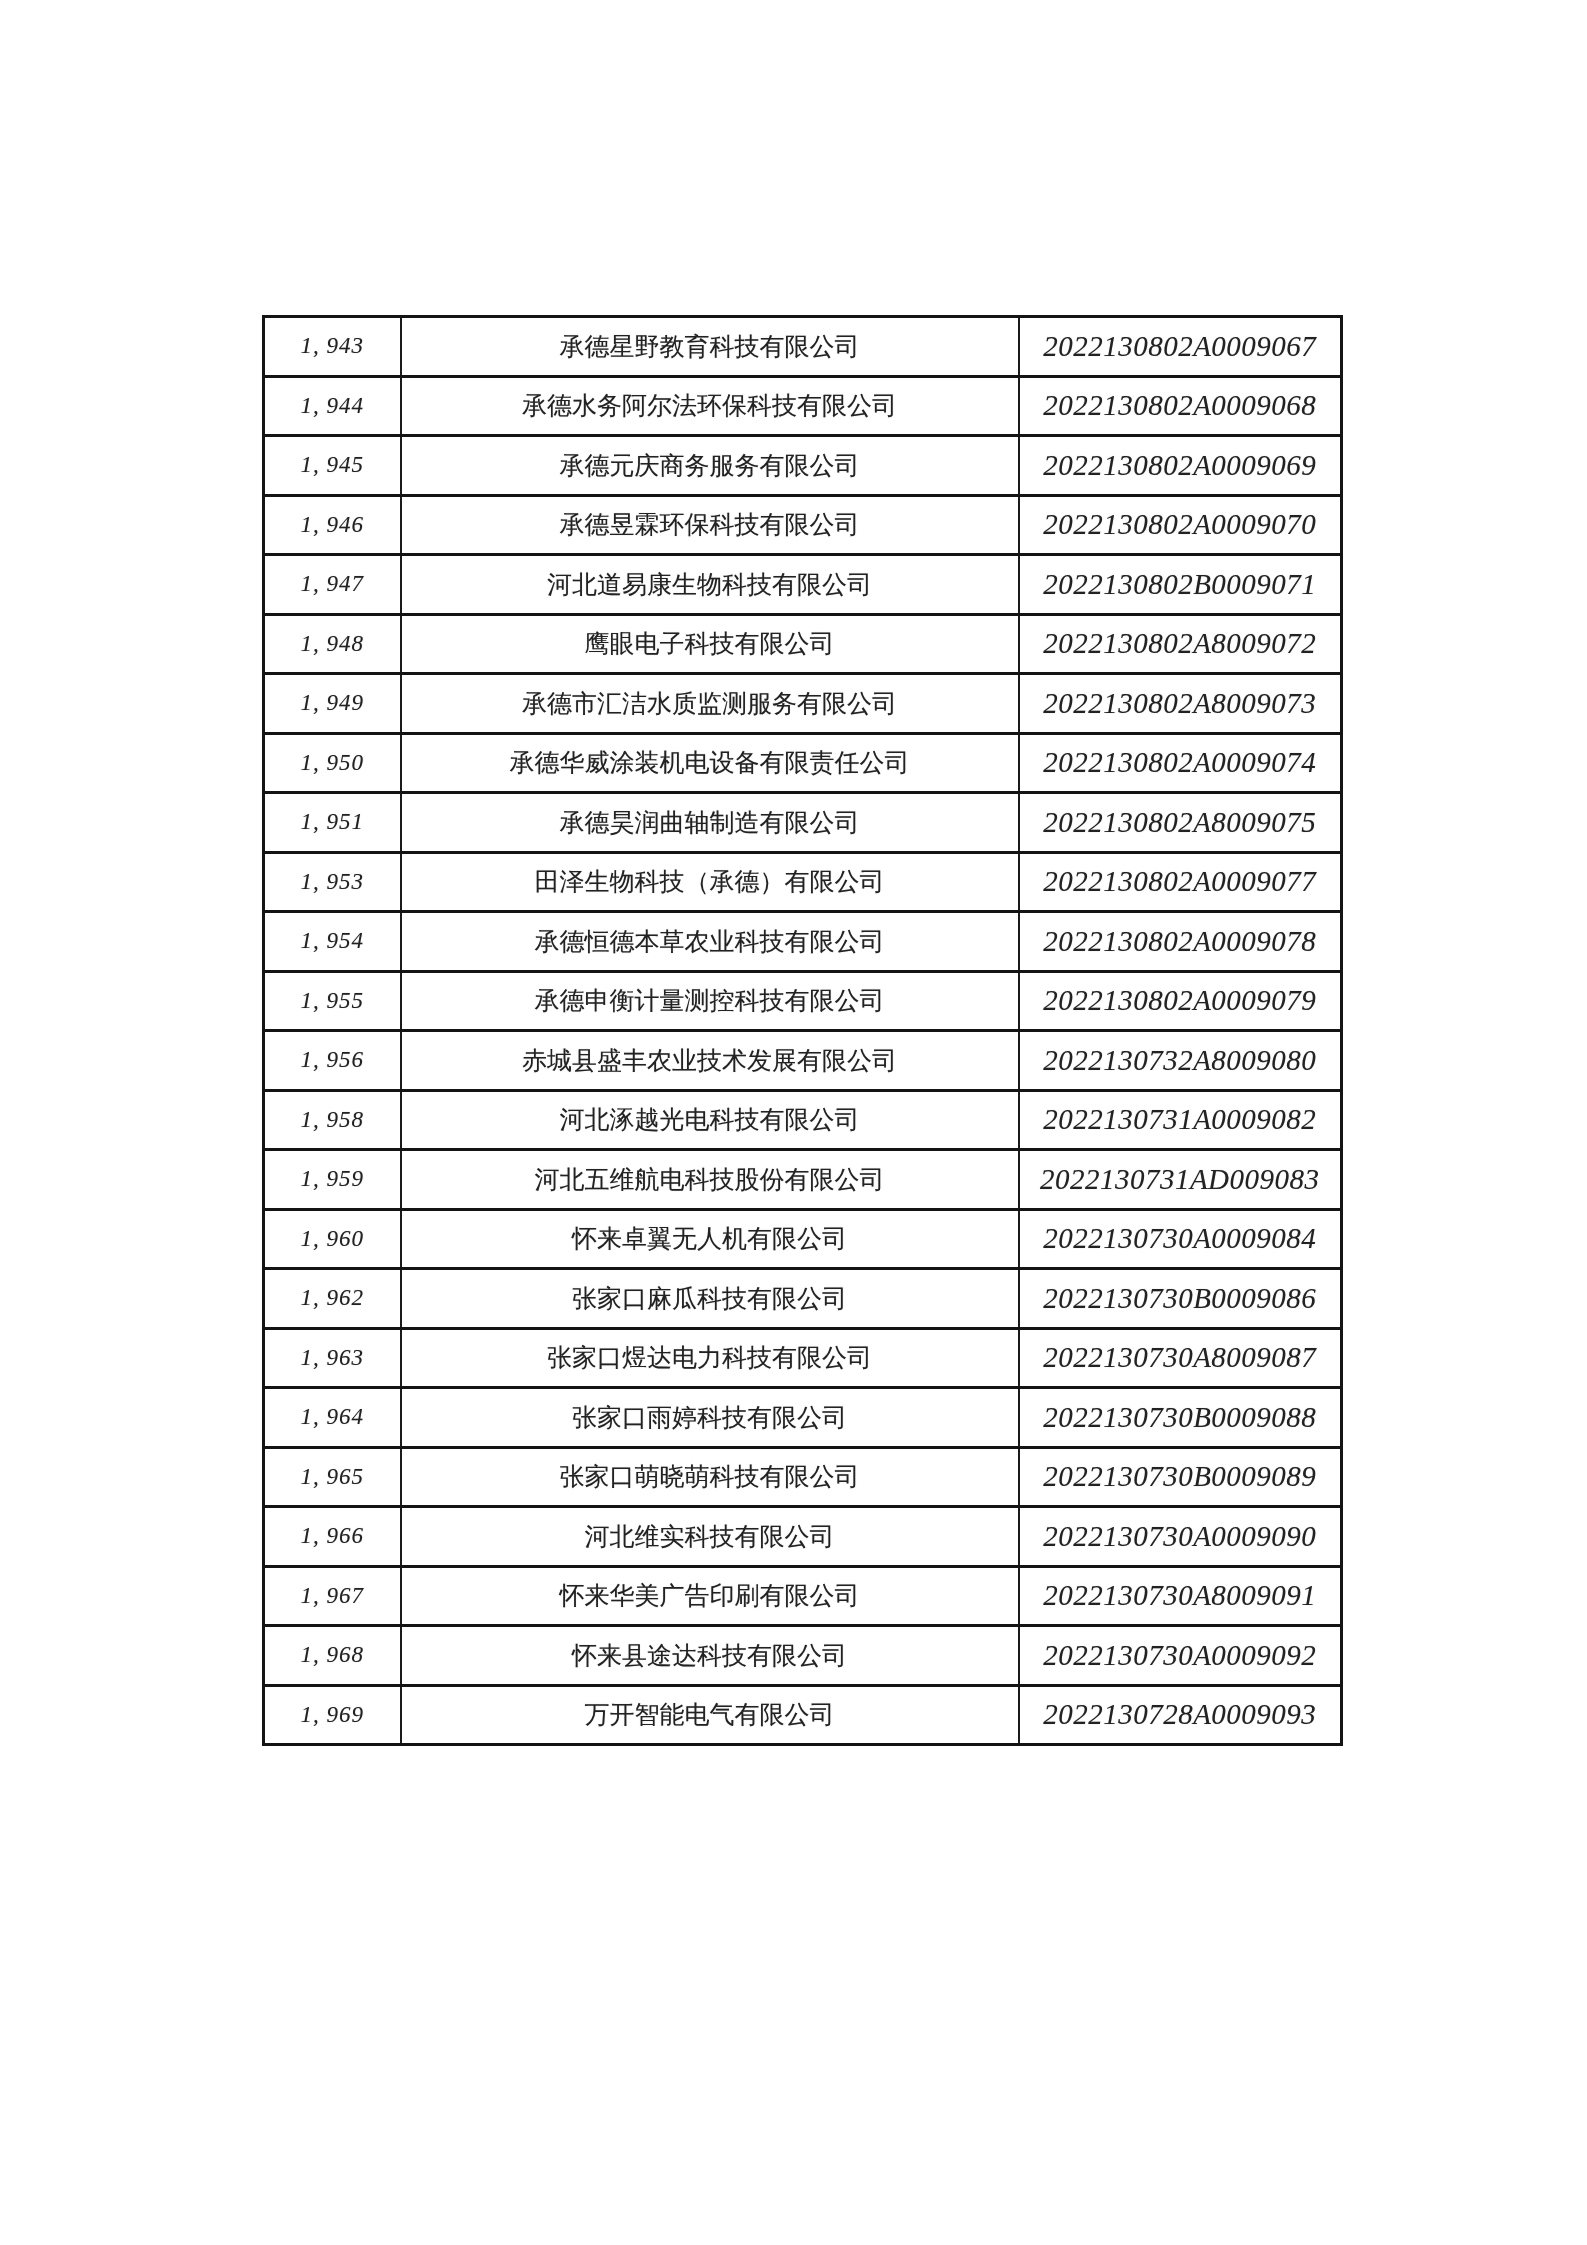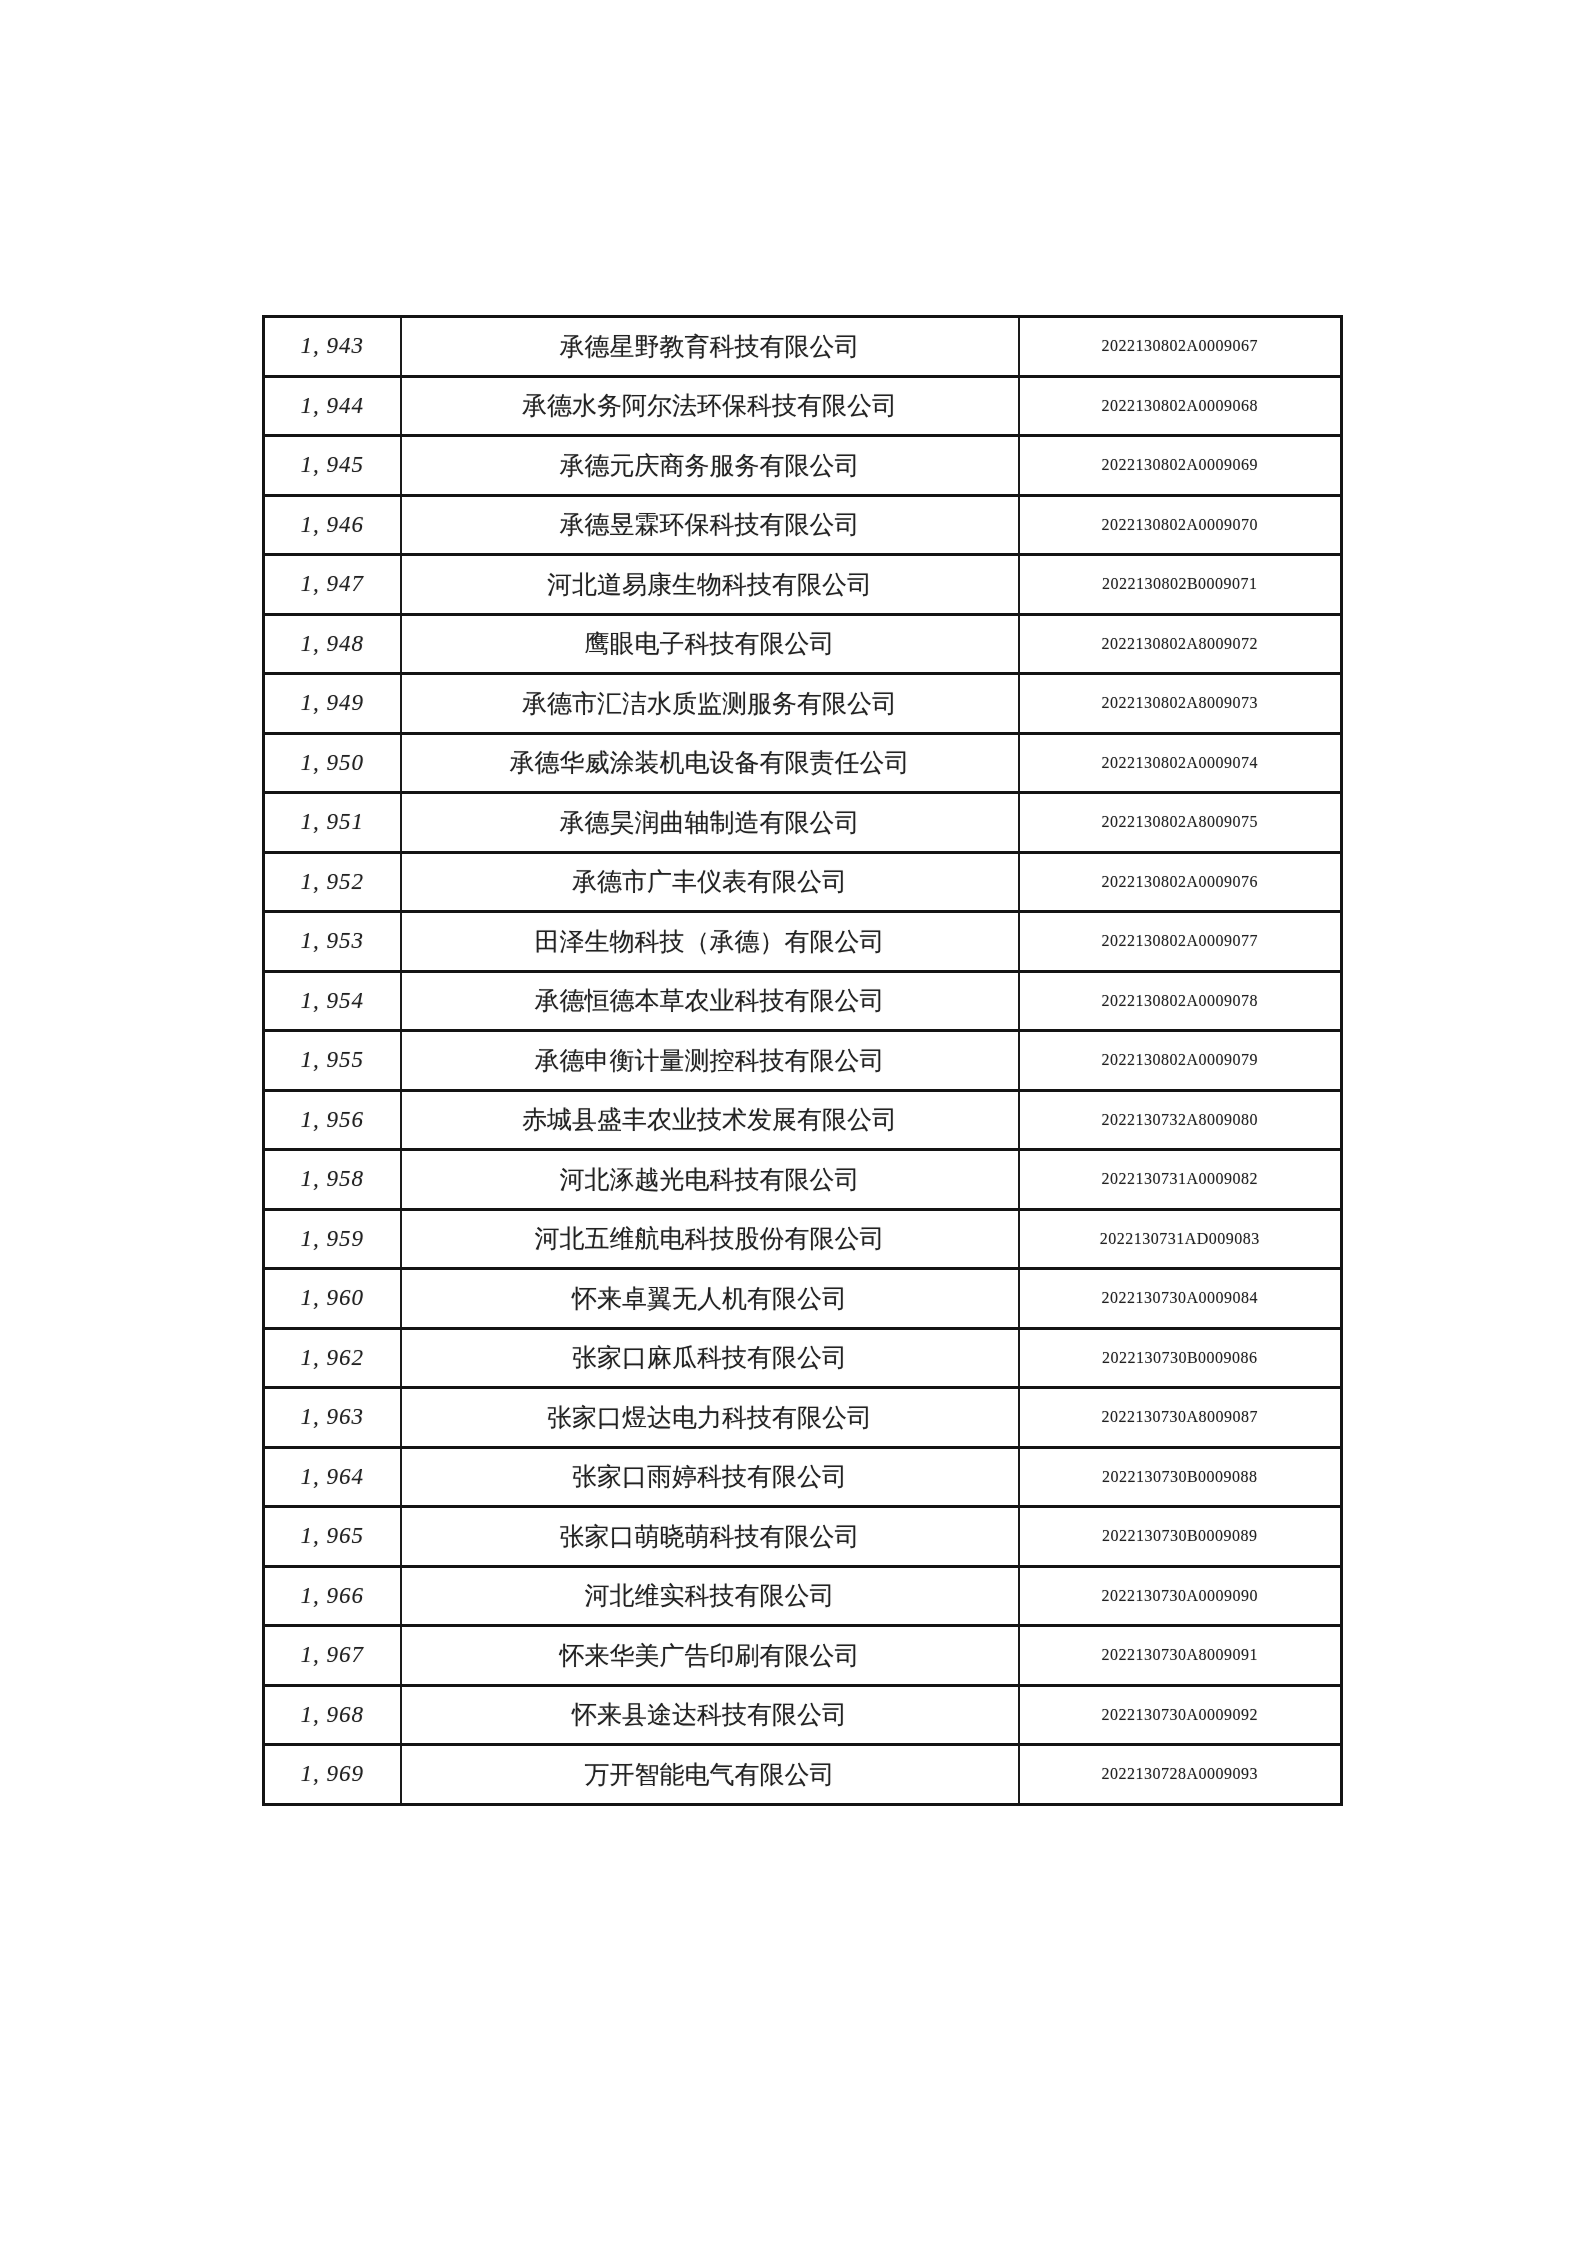--- a/index.html
+++ b/index.html
@@ -44,22 +44,23 @@
   }
   td.col-index {
     font-size: 23px;
     letter-spacing: 1px;
     font-style: italic;
   }
   td.col-company {
     font-size: 25px;
   }
   td.col-code {
-    font-size: 16px;
+    font-size: 29px;
     letter-spacing: 0.5px;
+    font-style: italic;
   }
 </style>
 </head>
 <body>
 
 <div class="page">
   <table class="company-table">
     <colgroup>
       <col style="width:137px">
       <col style="width:618px">
@@ -103,25 +104,20 @@
         </tr>
         <tr>
           <td class="col-index">1, 950</td>
           <td class="col-company">承德华威涂装机电设备有限责任公司</td>
           <td class="col-code">2022130802A0009074</td>
         </tr>
         <tr>
           <td class="col-index">1, 951</td>
           <td class="col-company">承德昊润曲轴制造有限公司</td>
           <td class="col-code">2022130802A8009075</td>
-        </tr>
-        <tr>
-          <td class="col-index">1, 952</td>
-          <td class="col-company">承德市广丰仪表有限公司</td>
-          <td class="col-code">2022130802A0009076</td>
         </tr>
         <tr>
           <td class="col-index">1, 953</td>
           <td class="col-company">田泽生物科技（承德）有限公司</td>
           <td class="col-code">2022130802A0009077</td>
         </tr>
         <tr>
           <td class="col-index">1, 954</td>
           <td class="col-company">承德恒德本草农业科技有限公司</td>
           <td class="col-code">2022130802A0009078</td>

